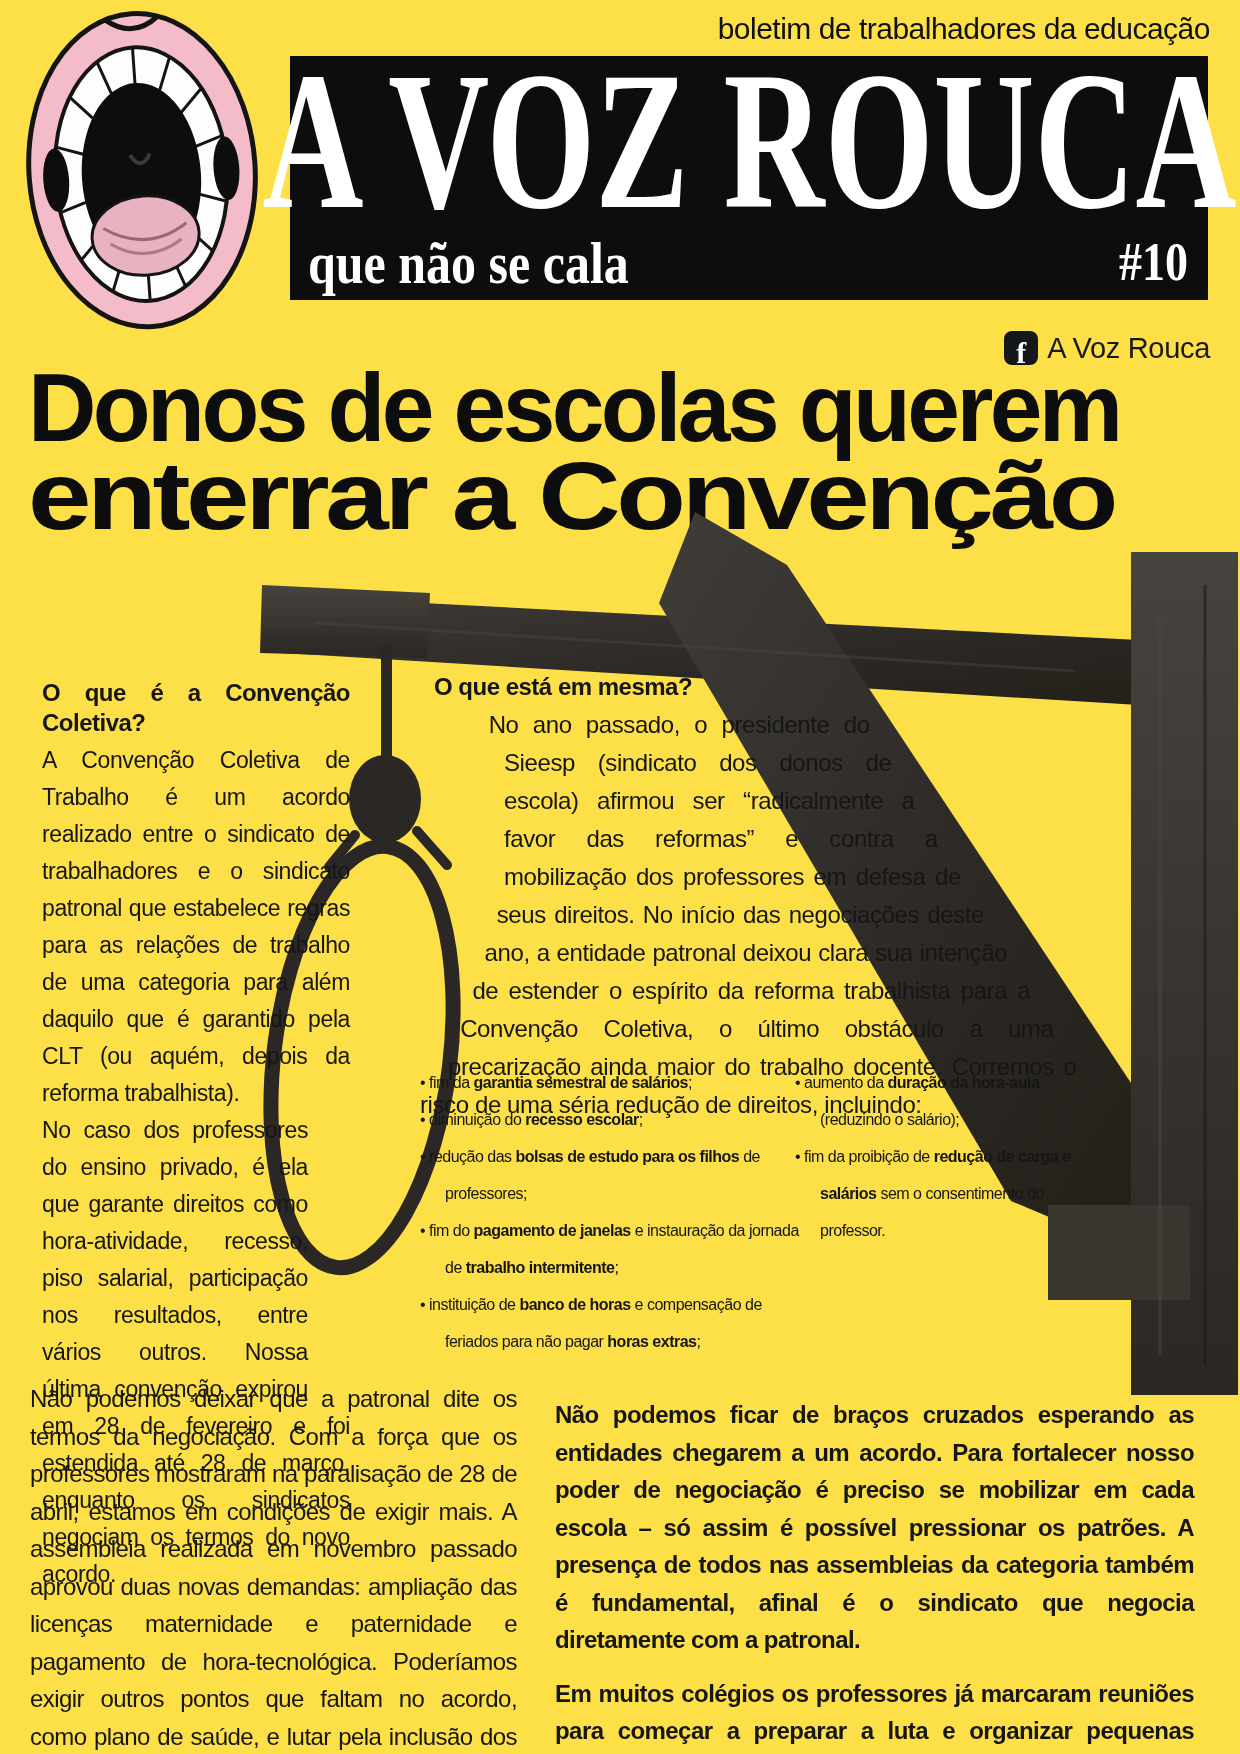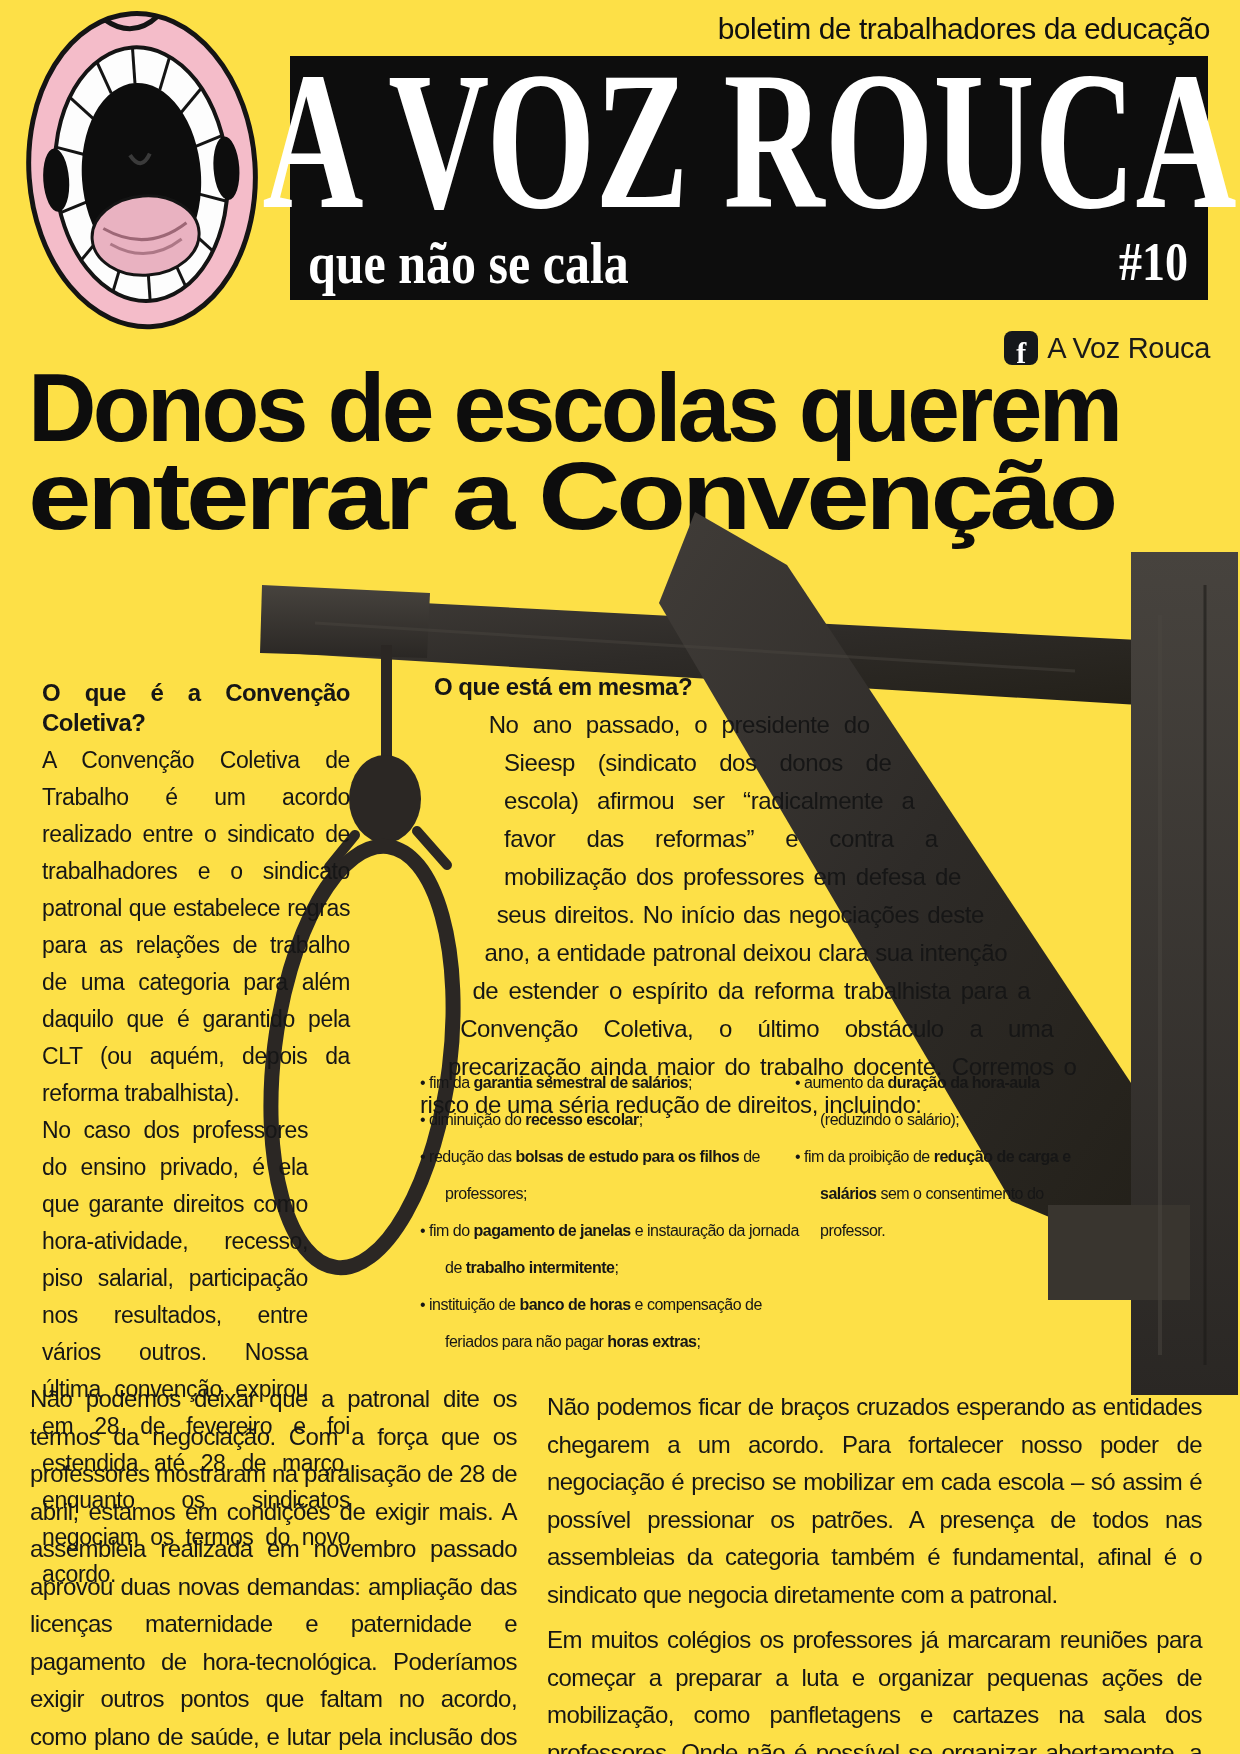--- a/index.html
+++ b/index.html
@@ -54,21 +54,21 @@
   ul.bullets li{padding-left:25px;text-indent:-25px;margin:0;}
   ul.bullets li::before{content:"• ";}
   .bullets-left{left:420px;top:1064px;width:398px;}
   .bullets-right{left:795px;top:1064px;width:276px;}
 
   .bottom-sec{position:absolute;left:30px;top:1380px;width:1180px;z-index:2;}
   .bottom-sec h2{font-size:24px;line-height:30px;margin:0 0 6px 0;letter-spacing:-0.5px;}
   .bottom-cols{display:flex;gap:22px;}
   .bottom-cols .c1{width:487px;font-size:24px;line-height:37.5px;letter-spacing:-0.55px;text-align:justify;margin:0;}
   .bottom-cols .c2{flex:1;font-size:24px;line-height:37.5px;letter-spacing:-0.55px;text-align:justify;}
-  .bottom-cols .c2 p{margin:8px;}
+  .bottom-cols .c2 p{margin:16px;font-weight:bold;}
   b{font-weight:bold;}
 </style>
 </head>
 <body>
 
 <div class="page">
 
   <svg class="mouth" viewBox="0 0 250 332" xmlns="http://www.w3.org/2000/svg">
     <g transform="rotate(-4 125 166)">
       <ellipse cx="123" cy="166" rx="114" ry="158" fill="#f4bcc9" stroke="#141414" stroke-width="5"></ellipse>

